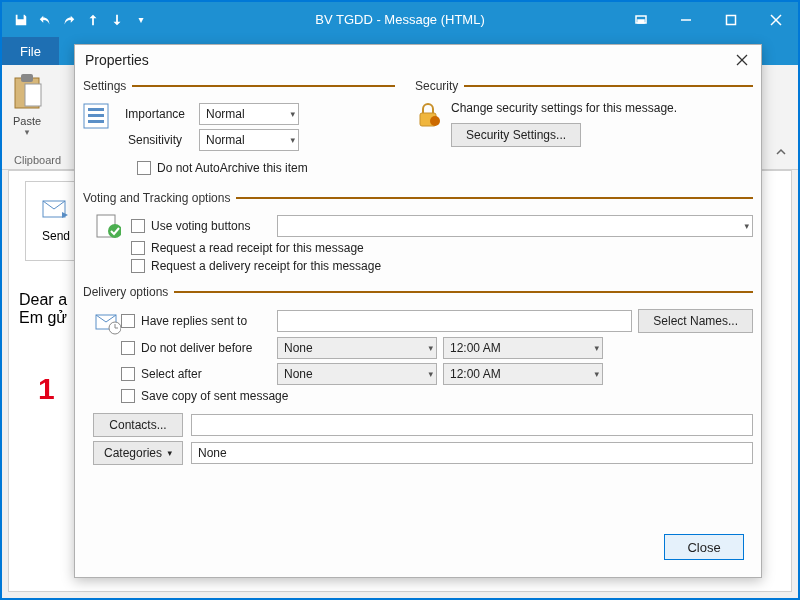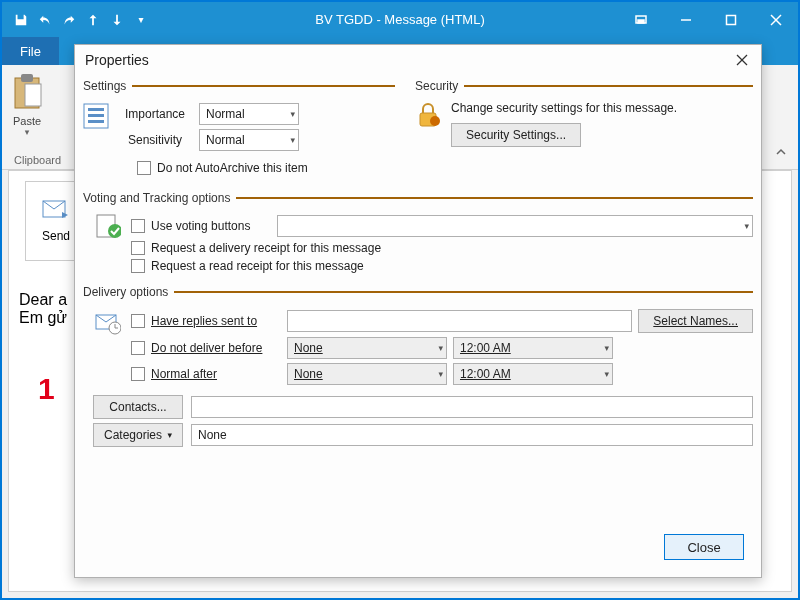--- a/index.html
+++ b/index.html
@@ -243,33 +243,33 @@
           <div class="row chk">
             <span class="chkbox"></span>
             <span style="width:120px;">Use voting buttons</span>
             <div class="sel" style="flex:1;">
                 <span></span>
                 <span class="dd">▾</span>
               </div>
           </div>
           <div class="row chk">
               <span class="chkbox"></span>
+              <span>Request a read receipt for this message</span>
+            </div>
+          <div class="row chk">
+              <span class="chkbox"></span>
               <span>Request a delivery receipt for this message</span>
             </div>
-          <div class="row chk">
-              <span class="chkbox"></span>
-              <span>Request a read receipt for this message</span>
-            </div>
         </div>
       </div>
     </fieldset>
 
     <fieldset>
       <legend>Delivery options</legend>
-      <div style="display:flex; gap:10px;text-decoration:underline;">
+      <div style="display:flex; ">
         <span style="margin:4px 0 0 12px;">
           <svg width="26" height="26">
               <rect x="1" y="6" width="20" height="14" fill="#fff" stroke="#5a8fc7"></rect>
               <path d="M1 6l10 7 10-7" fill="none" stroke="#5a8fc7"></path>
               <circle cx="20" cy="19" r="6" fill="#fff" stroke="#888"></circle>
               <path d="M20 15v4h3" stroke="#888" fill="none"></path>
             </svg>
         </span>
         <div style="flex:1;">
           <div class="row chk">
@@ -285,29 +285,33 @@
                 <span>None</span>
                 <span class="dd">▾</span>
               </div>
             <div class="sel" style="width:160px;background:#eee;">
                 <span>12:00 AM</span>
                 <span class="dd">▾</span>
               </div>
           </div>
           <div class="row chk">
             <span class="chkbox"></span>
-            <span style="width:130px;">Normal after</span>
+            <span style="width:130px;">Select after</span>
             <div class="sel" style="width:160px;background:#eee;">
                 <span>None</span>
                 <span class="dd">▾</span>
               </div>
             <div class="sel" style="width:160px;background:#eee;">
                 <span>12:00 AM</span>
                 <span class="dd">▾</span>
               </div>
+          </div>
+          <div class="row chk">
+            <span class="chkbox"></span>
+            <span>Save copy of sent message</span>
           </div>
         </div>
       </div>
 
       <div class="row" style="margin-left:10px; margin-top:6px;">
         <div class="btn" style="width:90px;justify-content:center;">Contacts...</div>
         <div class="txt" style="flex:1;"></div>
       </div>
       <div class="row" style="margin-left:10px;">
         <div class="btn" style="width:90px;justify-content:space-between;padding:0 10px;">

